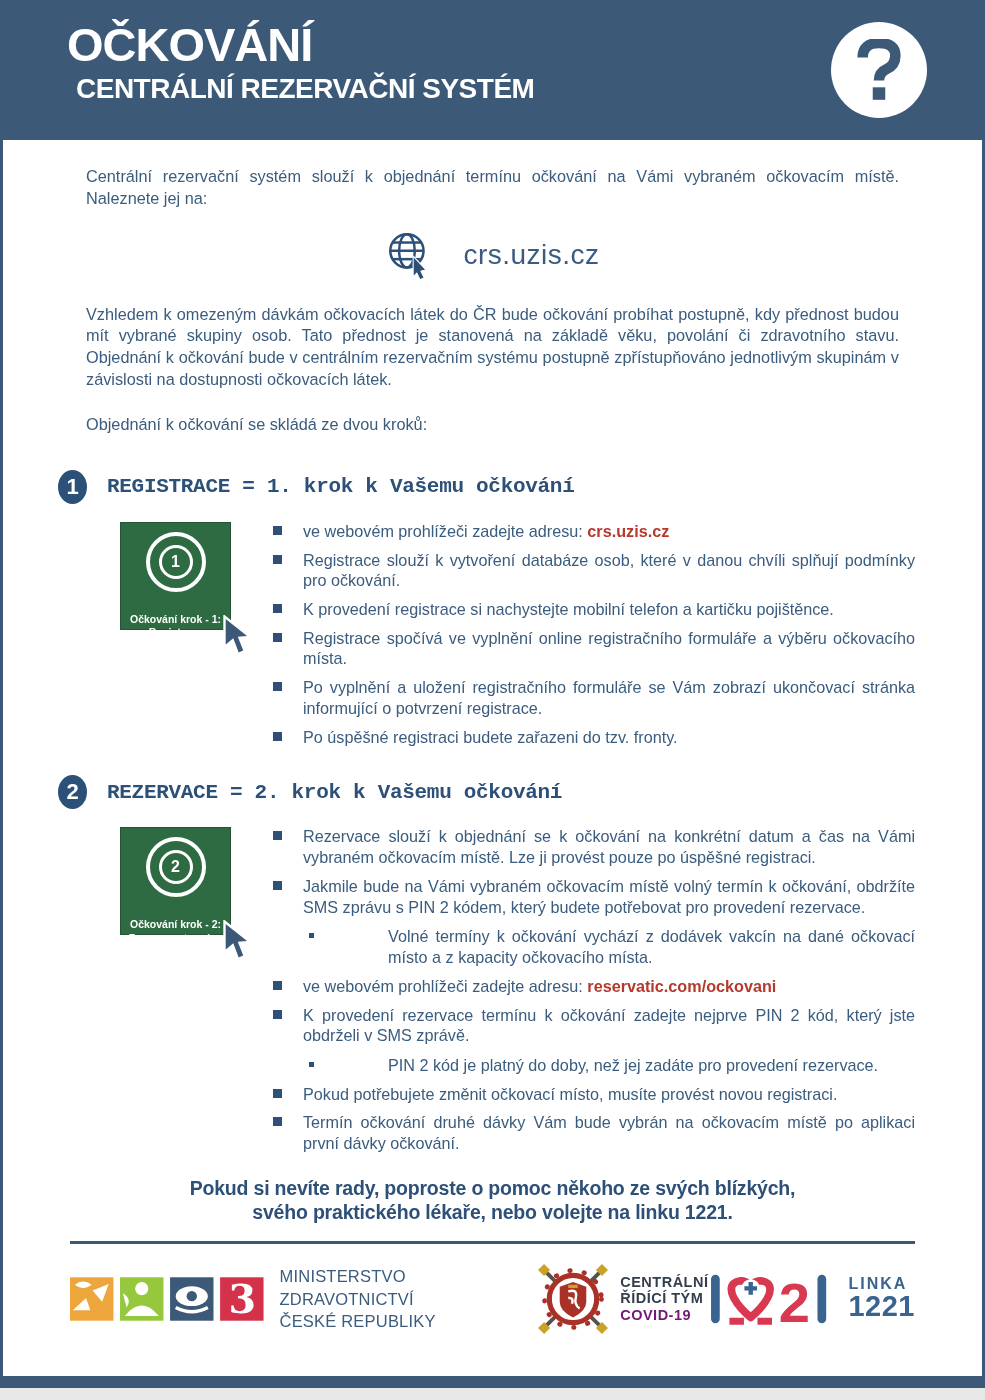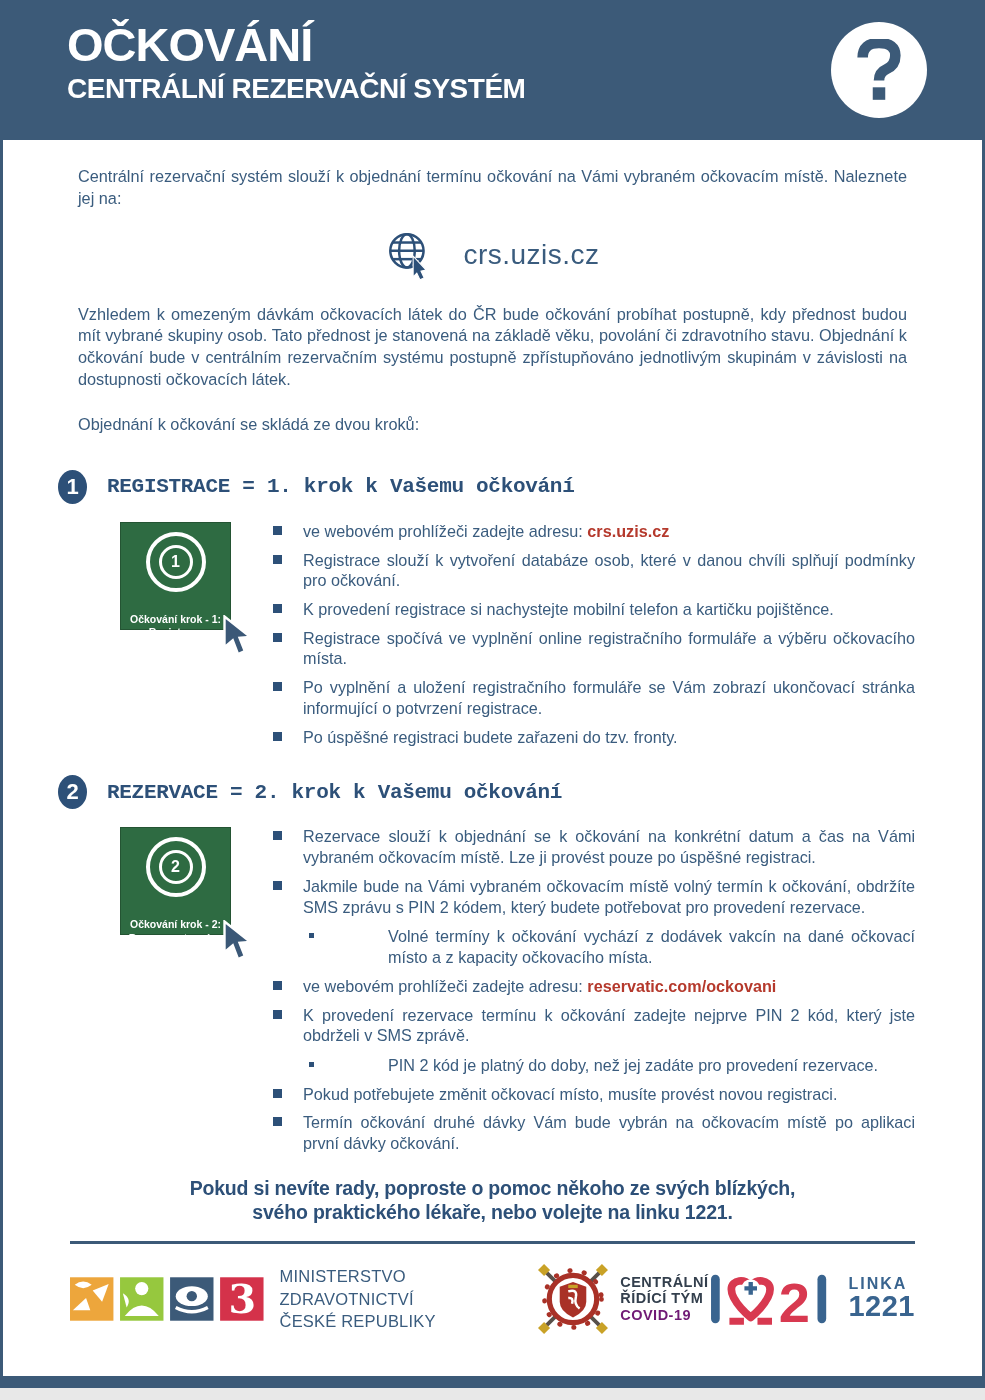--- a/index.html
+++ b/index.html
@@ -5,26 +5,26 @@
   html,body{margin:0;padding:0;background:#e8e8e8;}
   .page{
     width:985px;height:1388px;box-sizing:border-box;position:relative;
     background:#fff;margin:0 auto;overflow:hidden;
     border-left:3px solid #3c5a78;border-right:3px solid #3c5a78;border-bottom:12px solid #3c5a78;
     font-family:"Liberation Sans",sans-serif;color:#3a5c7e;
   }
   
   .header{background:#3c5a78;height:140px;position:relative;padding-left:64px;color:#fff;}
   .header h1{margin:0;padding-top:20px;font-size:47px;line-height:1.05;font-weight:bold;letter-spacing:-1px;}
-  .header h2{margin:0;margin-top:4px;font-size:28px;font-weight:bold;letter-spacing:-0.5px;}
+  .header h2{margin:9px;margin-top:4px;font-size:28px;font-weight:bold;letter-spacing:-0.5px;}
   .help-badge{position:absolute;right:55px;top:22px;width:96px;height:96px;border-radius:50%;
     background:#fff;display:flex;align-items:center;justify-content:center;}
   
   .main{padding:0 67px;}
-  .p{font-size:16.3px;line-height:1.34;text-align:justify;margin:8px;}
+  .p{font-size:16.3px;line-height:1.34;text-align:justify;margin:16px;}
   .intro{margin-top:26px;}
   .site-row{display:flex;align-items:center;justify-content:center;gap:30px;margin-top:20px;height:50px;}
   .site-url{font-size:28px;letter-spacing:0.5px;}
   .para2{margin-top:24px;}
   .steps-intro{margin-top:23px;text-align:left;}
   
   .section{margin-top:34px;}
   .sec2{margin-top:28px;}
   .sec-head{display:flex;align-items:center;gap:20px;margin-left:-12px;}
   .numbadge{flex:0 0 auto;width:29px;height:34px;border-radius:50%;background:#2d5078;color:#fff;

